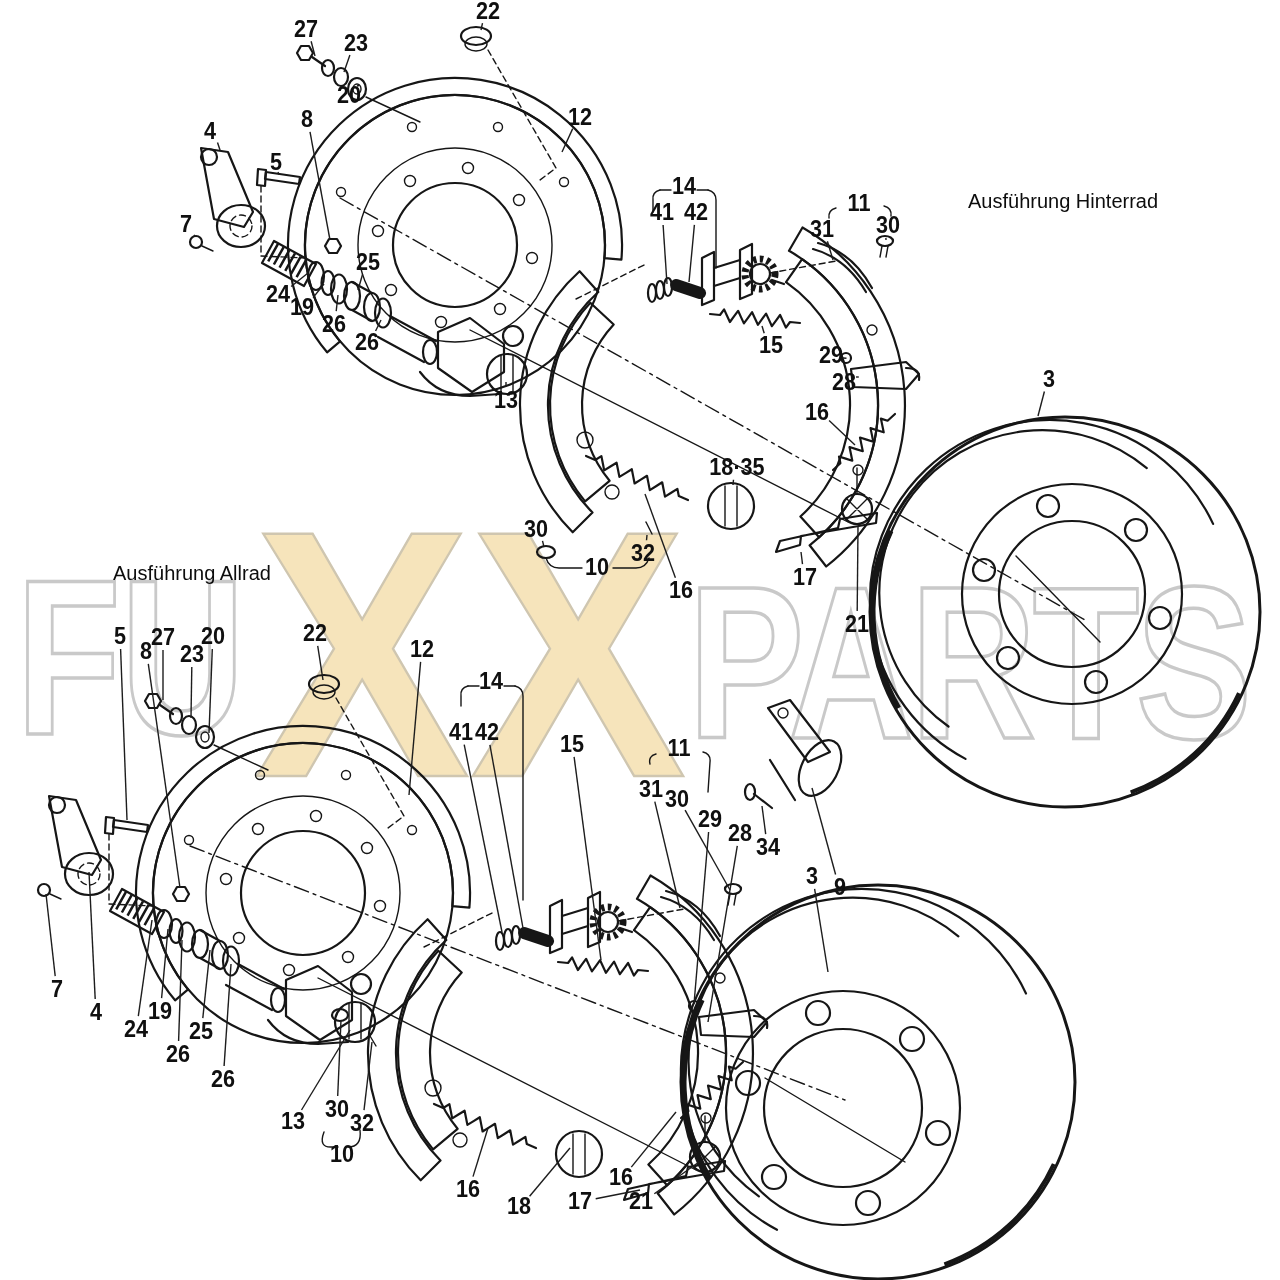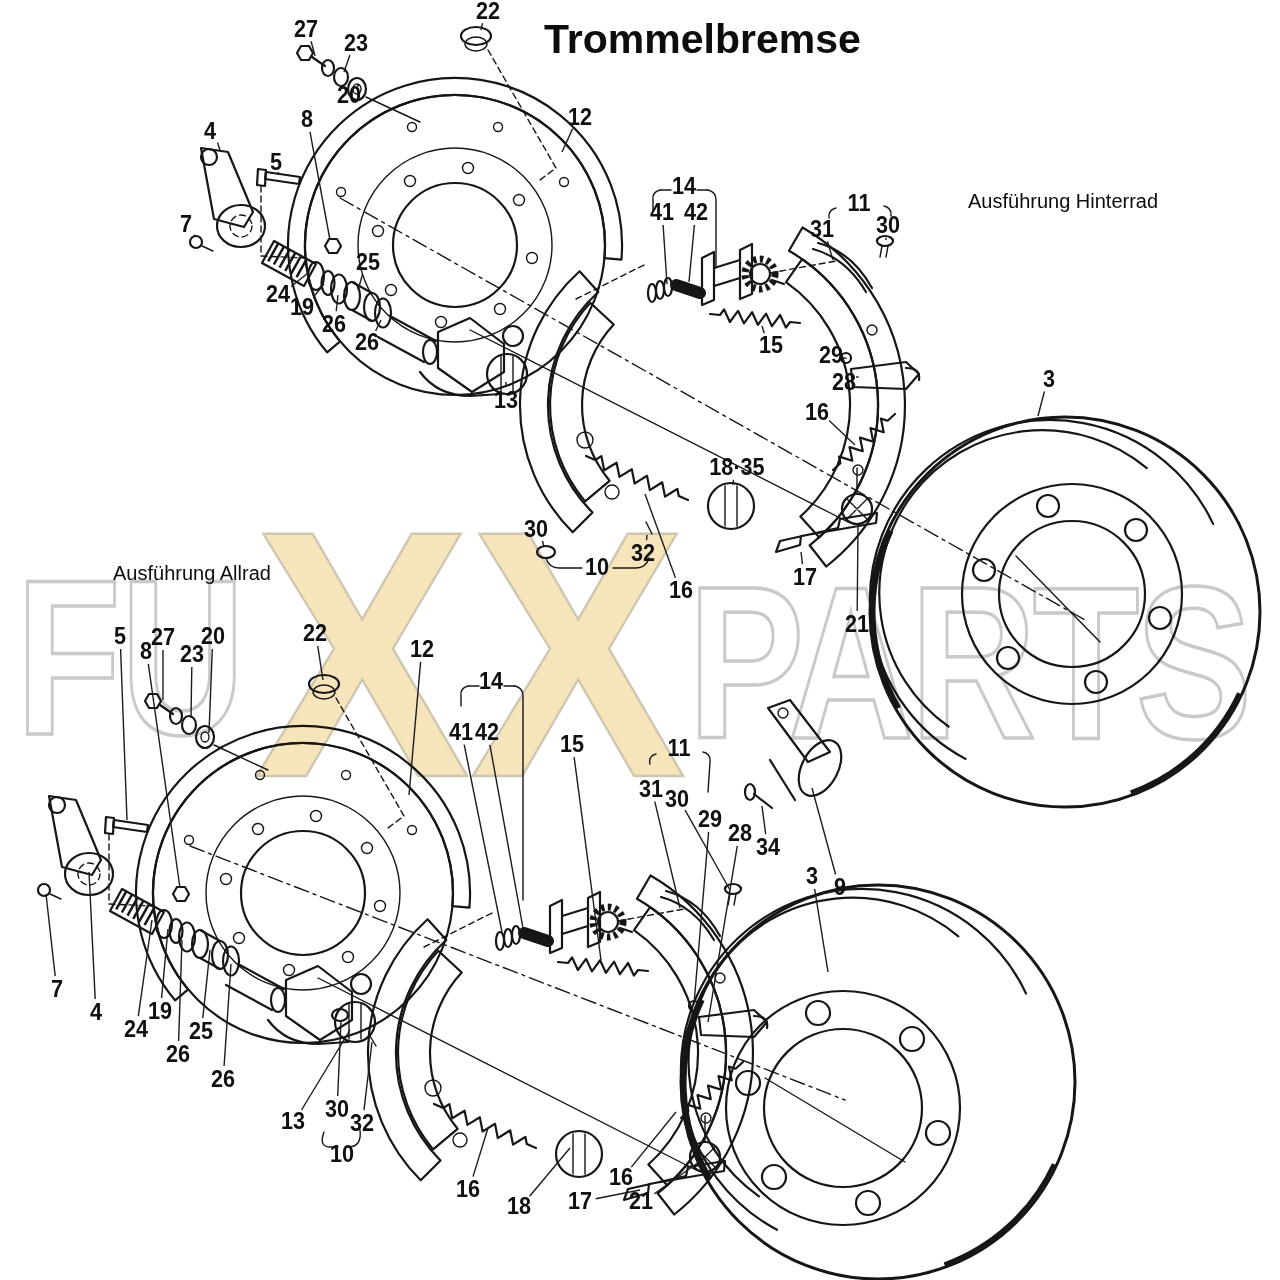--- a/index.html
+++ b/index.html
@@ -316,21 +316,20 @@
         <line x1="364.0" y1="1110.1" x2="372" y2="1042" class="leader"></line>
         <line x1="473.0" y1="1176.6" x2="488" y2="1128" class="leader"></line>
         <line x1="529.6" y1="1196.2" x2="570" y2="1148" class="leader"></line>
         <line x1="595.7" y1="1198.7" x2="640" y2="1190" class="leader"></line>
         <line x1="631.3" y1="1167.1" x2="676" y2="1112" class="leader"></line>
         <line x1="654.3" y1="1193.7" x2="699" y2="1162" class="leader"></line>
       </g>
   </svg>
 
   <div class="txt-layer">
-    <div class="page-title">Trommelbremse</div>
     <div class="variant rear">Ausführung Hinterrad</div>
     <div class="variant allrad">Ausführung Allrad</div>
     <div id="label-layer">
         <div class="part-label" style="left: 306px; top: 29px;">27</div>
         <div class="part-label" style="left: 356px; top: 43px;">23</div>
         <div class="part-label" style="left: 349px; top: 95px;">20</div>
         <div class="part-label" style="left: 488px; top: 11px;">22</div>
         <div class="part-label" style="left: 580px; top: 117px;">12</div>
         <div class="part-label" style="left: 307px; top: 119px;">8</div>
         <div class="part-label" style="left: 210px; top: 131px;">4</div>

